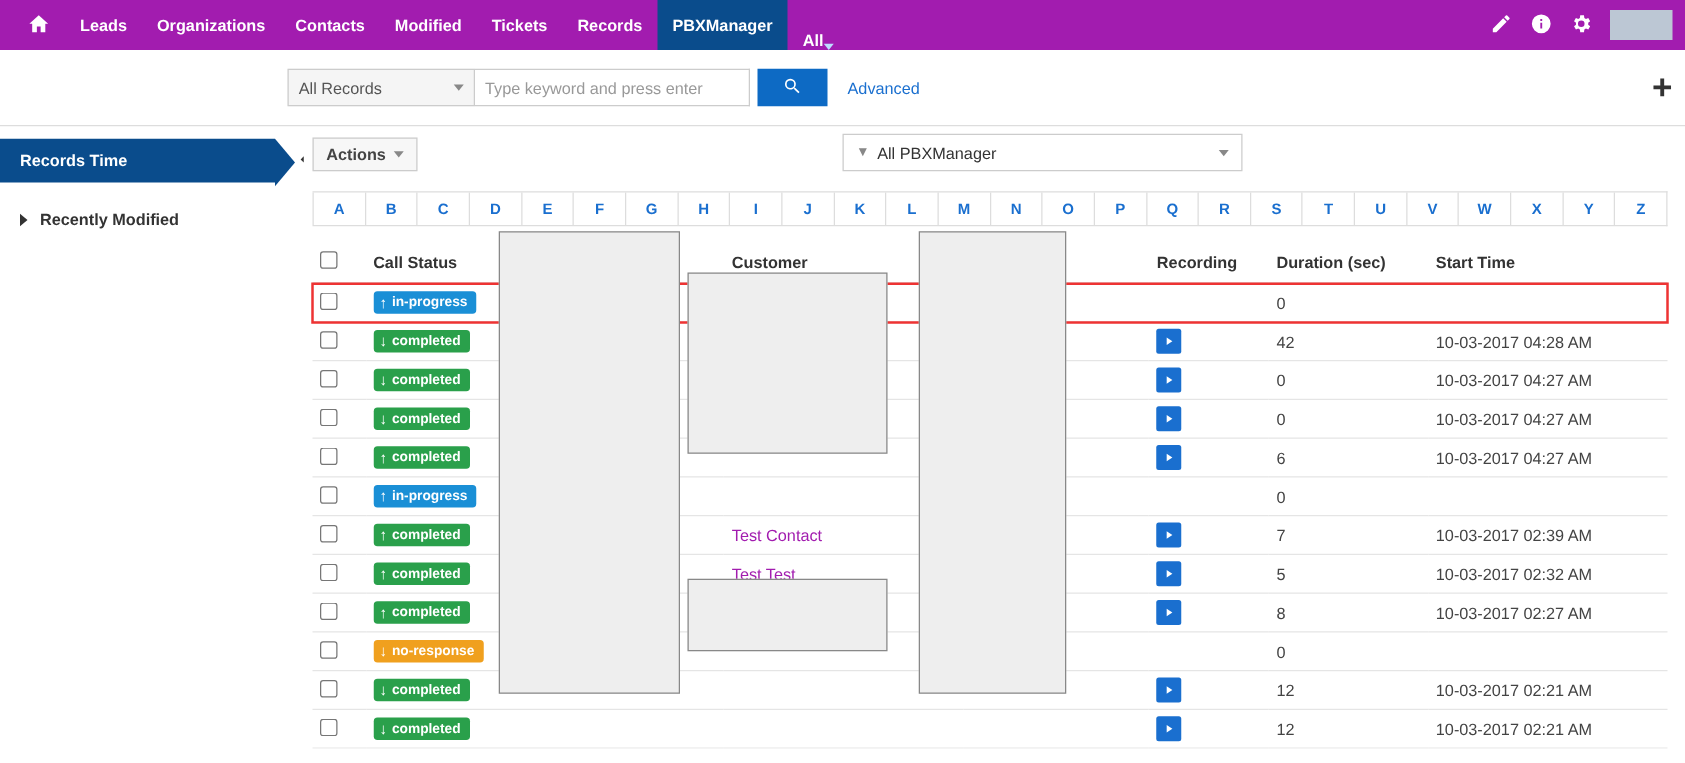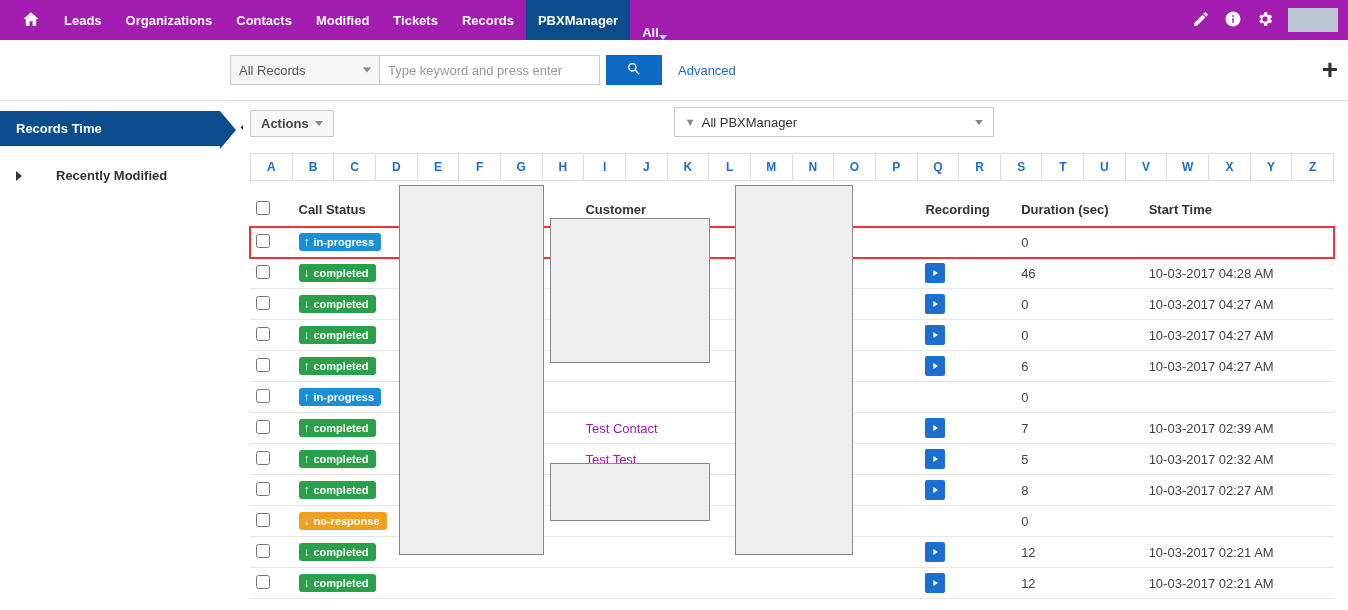--- a/index.html
+++ b/index.html
@@ -33,21 +33,21 @@
 
 
 .sidebar { width: 220px; flex-shrink: 0; padding: 10px 0; }
 .records-list-tab { position: relative; background: #0a4c8c; color: #fff; font-weight: bold; padding: 10px 16px; margin-bottom: 14px; }
 .records-list-tab::after {
   content: ''; position: absolute; right: -16px; top: 0; width: 0; height: 0;
   border-top: 19px solid transparent; border-bottom: 19px solid transparent; border-left: 16px solid #0a4c8c;
 }
 .sidebar-arrow { position: absolute; right: -28px; top: 50%; transform: translateY(-50%); }
 .sidebar-arrow svg { width: 12px; height: 12px; fill: #333; }
-.recent-mod { display: flex; align-items: center; padding: 8px 16px; font-weight: bold; color: #333; cursor: pointer; gap: 24px; }
+.recent-mod { display: flex; align-items: center; padding: 8px 16px; font-weight: bold; color: #333; cursor: pointer; }
 .recent-mod .tri { margin-right: 10px; }
 
 
 .main { flex: 1; padding: 6px 14px 0 30px; overflow: hidden; }
 
 
 .toolbar { display: flex; align-items: flex-end; margin-bottom: 16px; }
 .actions-btn { border: 1px solid #ccc; background: #f7f7f7; padding: 5px 10px; display: flex; align-items: center; cursor: pointer; color: #444; font-weight: bold; }
 .actions-btn .caret-down { margin-left: 6px; }
 .view-select { margin: 0 auto; position: relative; }
@@ -246,21 +246,21 @@
                 <span>completed</span>
               </span></td>
             <td></td>
             <td></td>
             <td></td>
             <td><span class="play-btn">
                 <svg viewBox="0 0 24 24">
                   <path d="M8 5v14l11-7z"></path>
                 </svg>
               </span></td>
-            <td>46</td>
+            <td>42</td>
             <td>10-03-2017 04:28 AM</td>
           </tr>
           <tr>
             <td><input type="checkbox" style=""></td>
             <td><span class="status-badge st-completed">
                 <span class="dir-icon">↓</span>
                 <span>completed</span>
               </span></td>
             <td></td>
             <td></td>

